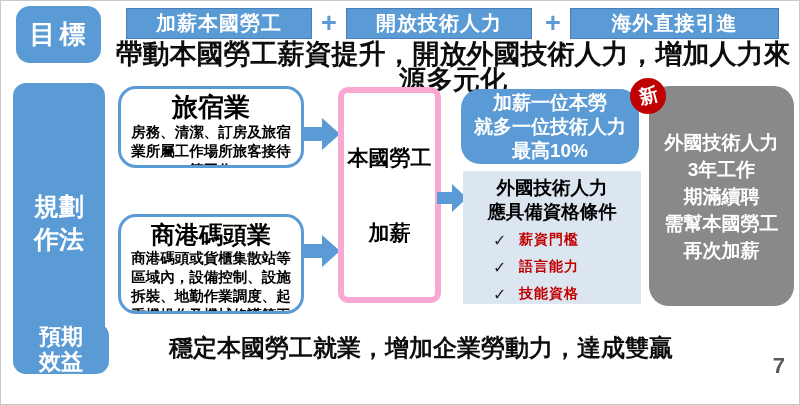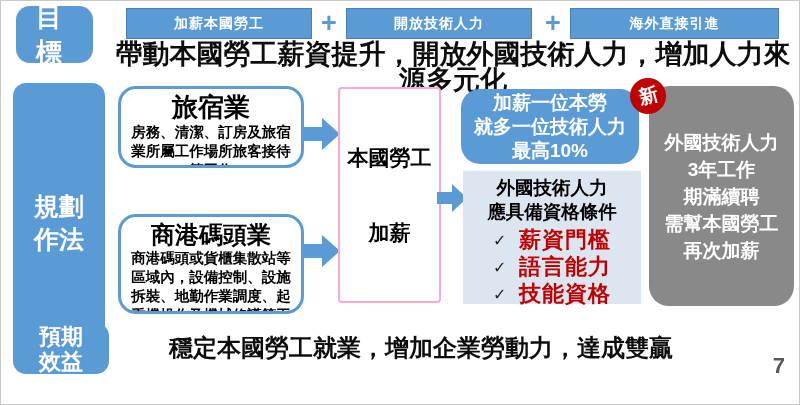--- a/index.html
+++ b/index.html
@@ -4,27 +4,27 @@
 <style>
   html,body{margin:0;padding:0;background:#fff;}
   .slide{
     position:relative;width:798px;height:403px;background:#ffffff;
     border:1px solid #c9c9c9;overflow:hidden;
     font-family:"Liberation Sans","DejaVu Sans",sans-serif;color:#111;
   }
   .abs{position:absolute;box-sizing:border-box;}
   
   .goal-label{
-    left:15px;top:5px;width:77px;height:57px;background:#5B9BD5;border-radius:14px;
+    left:15px;top:5px;width:85px;height:57px;background:#5B9BD5;border-radius:14px;
     color:#fff;font-size:26px;font-weight:bold;display:flex;align-items:center;justify-content:center;
-    letter-spacing:4px;padding-left:20px;
+    letter-spacing:4px;padding-left:2px;
   }
   .goal-box{
     top:7px;height:31px;background:#5B9BD5;border:1px solid #4A7EBB;
-    color:#fff;font-size:14px;font-weight:bold;display:flex;align-items:center;justify-content:center;
+    color:#fff;font-size:20px;font-weight:bold;display:flex;align-items:center;justify-content:center;
     letter-spacing:1px;
   }
   .plus{
     top:6px;width:22px;height:32px;color:#5B9BD5;font-size:27px;font-weight:bold;
     display:flex;align-items:center;justify-content:center;
   }
   .subtitle{
     left:113px;top:40px;width:678px;height:26px;text-align:center;
     font-size:27px;font-weight:bold;line-height:26px;color:#0d0d0d;
   }
@@ -40,22 +40,22 @@
     left:117px;width:186px;background:#fff;border:3px solid #5B9BD5;border-radius:18px;
     text-align:center;overflow:hidden;
   }
   .ind1{top:85px;height:82px;padding-top:2px;}
   .ind2{top:189px;height:100px;padding-top:3px;margin-top:24px;}
   .ind-title1{font-size:26px;font-weight:bold;line-height:32px;color:#000;}
   .ind-title2{font-size:24px;font-weight:bold;line-height:29px;color:#000;}
   .ind-desc{font-size:14.5px;line-height:19px;color:#000;padding:0 5px;font-weight:bold;}
   
   .raise-box{
-    left:337px;top:86px;width:103px;height:216px;background:#fff;border:2px solid #f9a8d4;
-    border-radius:4px;display:flex;flex-direction:column;align-items:center;justify-content:center;
+    left:337px;top:86px;width:103px;height:216px;background:#fff;border:6px solid #f9a8d4;
+    border-radius:10px;display:flex;flex-direction:column;align-items:center;justify-content:center;
     font-size:21px;font-weight:bold;line-height:27px;color:#000;text-align:center;gap:48px;
   }
   
   .arrow{overflow:visible;}
   .arrow polygon{fill:#5B9BD5;}
   
   .incentive{
     left:460px;top:88px;width:178px;height:75px;background:#5B9BD5;border-radius:19px;
     color:#fff;font-weight:bold;font-size:19px;line-height:24px;text-align:center;
     display:flex;flex-direction:column;align-items:center;justify-content:center;z-index:2;
@@ -67,21 +67,21 @@
   }
   .badge span{display:block;transform:rotate(-15deg);}
   
   .qual{
     left:462px;top:170px;width:178px;height:133px;background:#DCE6F1;z-index:1;
     padding-top:5px;
   }
   .qual-head{font-size:18.5px;font-weight:bold;line-height:24px;text-align:center;color:#000;}
   .qual-item{display:flex;align-items:center;margin:5px 0 0 30px;height:22px;}
   .qual-check{font-size:16px;font-weight:bold;color:#222;width:26px;}
-  .qual-text{font-size:22px;font-weight:bold;color:#C00000;letter-spacing:1px;}
+  .qual-text{font-size:14px;font-weight:bold;color:#C00000;letter-spacing:1px;}
   
   .renewal{
     left:648px;top:85px;width:145px;height:220px;background:#898989;border-radius:20px;
     color:#fff;font-weight:bold;font-size:19px;line-height:27px;text-align:center;
     display:flex;flex-direction:column;align-items:center;justify-content:center;
   }
   
   .benefit-text{
     left:100px;top:332px;width:640px;height:30px;text-align:center;
     font-size:24px;font-weight:bold;line-height:30px;color:#0d0d0d;

